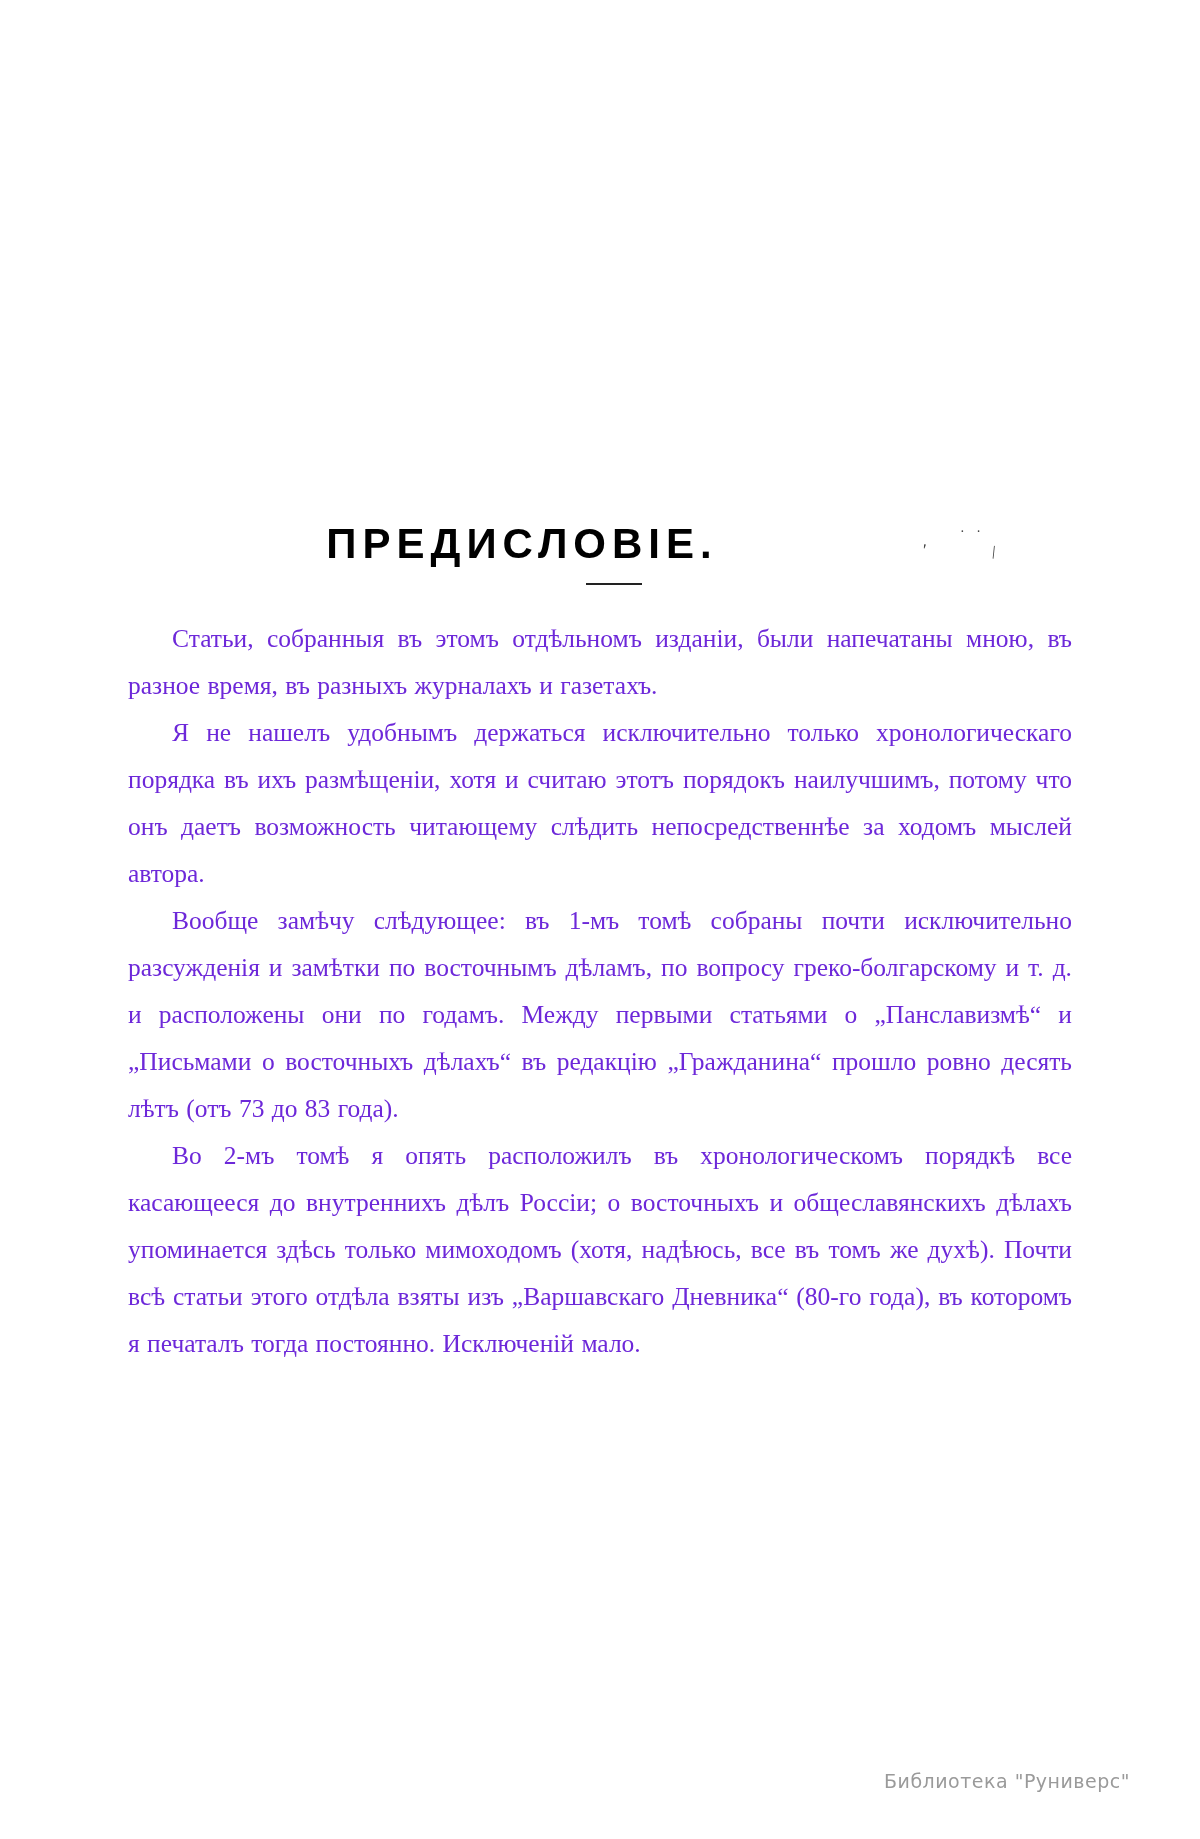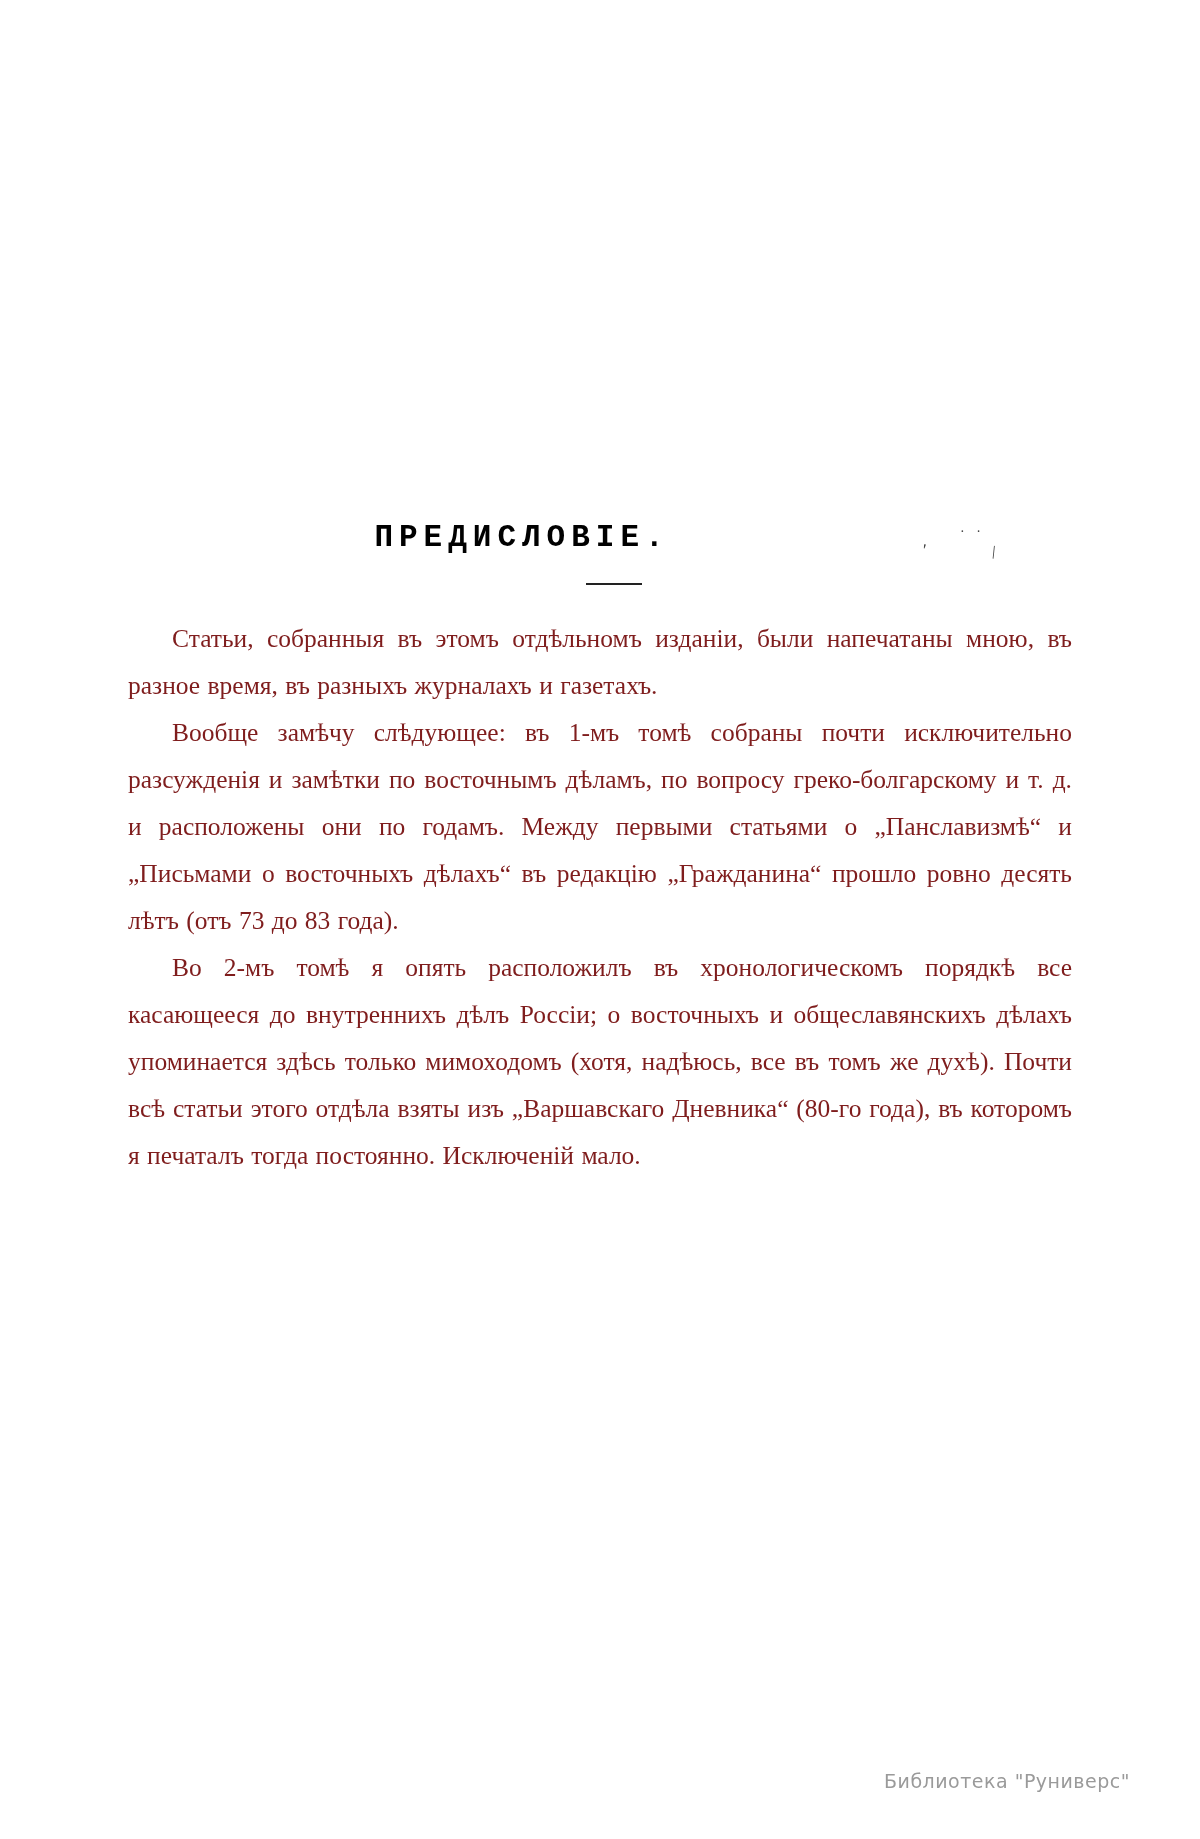--- a/index.html
+++ b/index.html
@@ -22,23 +22,23 @@
     top: 0;
     width: 1200px;
     height: 1839px;
   }
   .title {
     position: absolute;
     left: 0;
     top: 520px;
     width: 1044px;
     text-align: center;
-    font-family: Liberation Mono, monospace;
+    font-family: Liberation Sans, sans-serif;
     font-weight: bold;
-    font-size: 31px;
+    font-size: 42px;
     letter-spacing: 6px;
     color: #000000;
   }
   .rule {
     position: absolute;
     left: 586px;
     top: 583px;
     width: 56px;
     height: 2px;
     background: #222222;
@@ -61,21 +61,21 @@
   .m2 { left: 100px; top: 4px; font-size: 14px; letter-spacing: 4px; }
   .m3 { left: 131px; top: 22px; transform: rotate(25deg); }
 
   .body-text {
     position: absolute;
     left: 128px;
     top: 615px;
     width: 944px;
     font-size: 25.5px;
     line-height: 47px;
-    color: #7f1d1d;
+    color: #6d28d9;
     text-align: justify;
   }
   .body-text p {
     margin: 0 0 0 0;
     text-indent: 44px;
     text-align: justify;
     text-justify: inter-word;
     word-spacing: 1px;
     -webkit-hyphens: none;
     hyphens: none;
@@ -111,20 +111,21 @@
     <div class="rule"></div>
 
     <div class="marks">
       <span class="mark m1">'</span>
       <span class="mark m2">· ·</span>
       <span class="mark m3">\</span>
     </div>
 
     <div class="body-text">
       <p>Статьи, собранныя въ этомъ отдѣльномъ изданіи, были напечатаны мною, въ разное время, въ разныхъ журналахъ и газетахъ.</p>
+      <p>Я не нашелъ удобнымъ держаться исключительно только хронологическаго порядка въ ихъ размѣщеніи, хотя и считаю этотъ порядокъ наилучшимъ, потому что онъ даетъ возможность читающему слѣдить непосредственнѣе за ходомъ мыслей автора.</p>
       <p>Вообще замѣчу слѣдующее: въ 1-мъ томѣ собраны почти исключительно разсужденія и замѣтки по восточнымъ дѣламъ, по вопросу греко-болгарскому и т. д. и расположены они по годамъ. Между первыми статьями о „Панславизмѣ“ и „Письмами о восточныхъ дѣлахъ“ въ редакцію „Гражданина“ прошло ровно десять лѣтъ (отъ 73 до 83 года).</p>
       <p>Во 2-мъ томѣ я опять расположилъ въ хронологическомъ порядкѣ все касающееся до внутреннихъ дѣлъ Россіи; о восточныхъ и общеславянскихъ дѣлахъ упоминается здѣсь только мимоходомъ (хотя, надѣюсь, все въ томъ же духѣ). Почти всѣ статьи этого отдѣла взяты изъ „Варшавскаго Дневника“ (80-го года), въ которомъ я печаталъ тогда постоянно. Исключеній мало.</p>
     </div>
 
     <div class="fade-bottom"></div>
     <div class="watermark">Библиотека "Руниверс"</div>
   </div>
 </div>
 
 </body></html>

